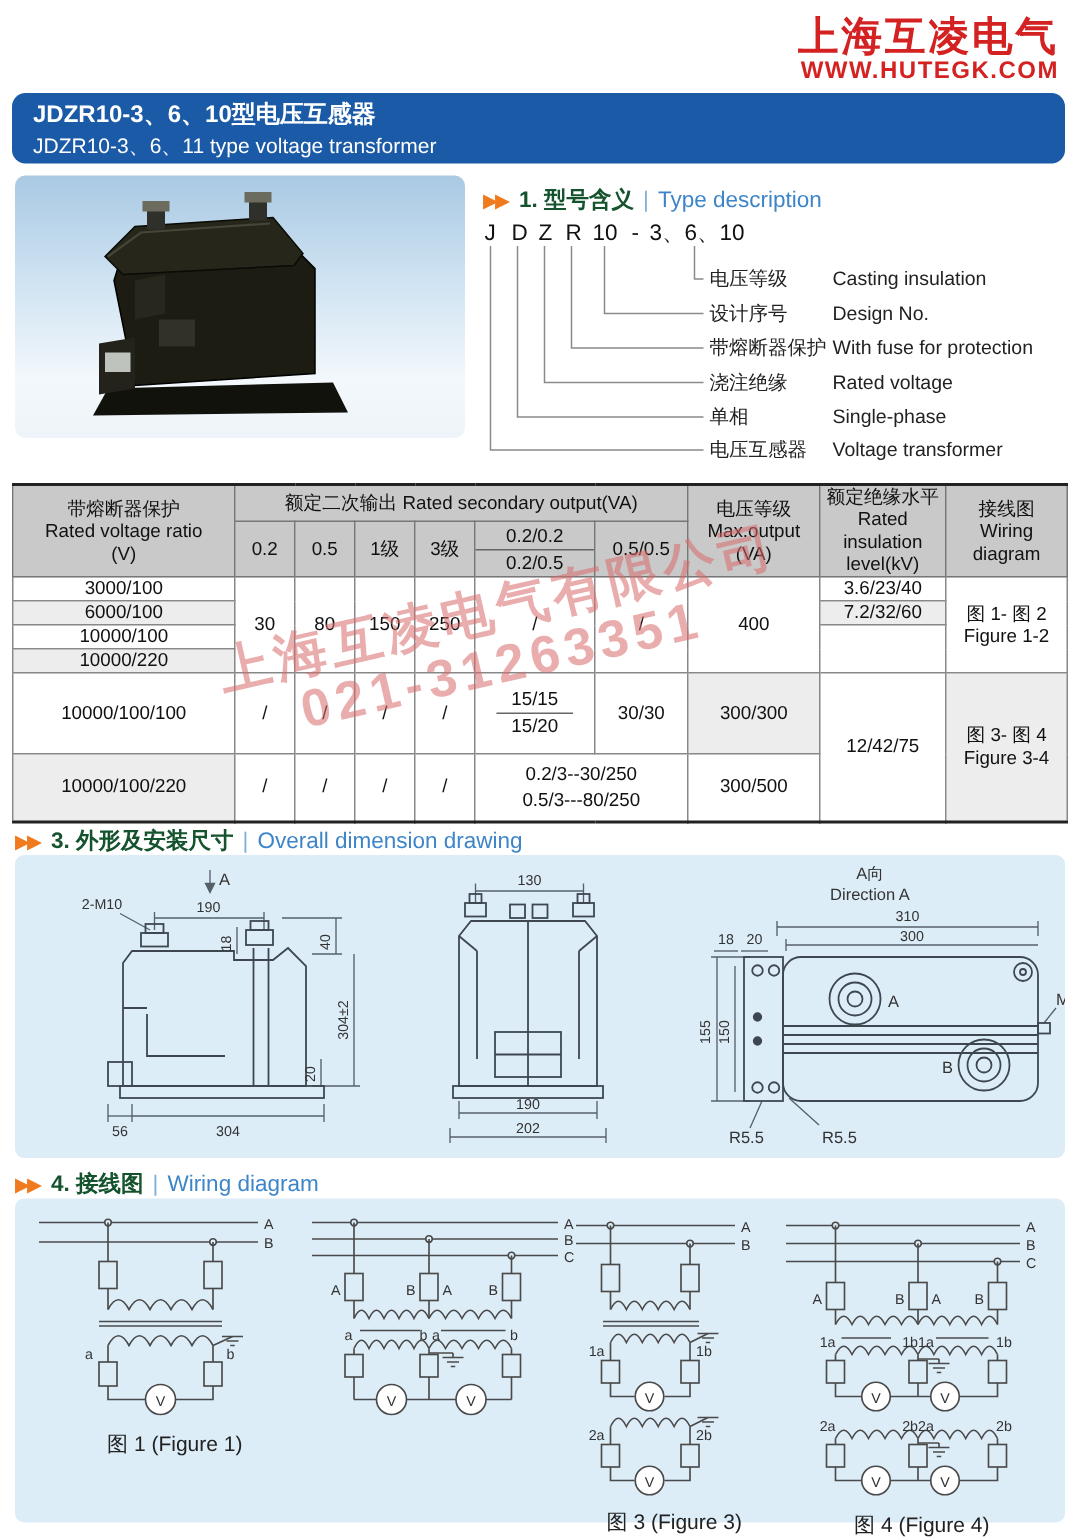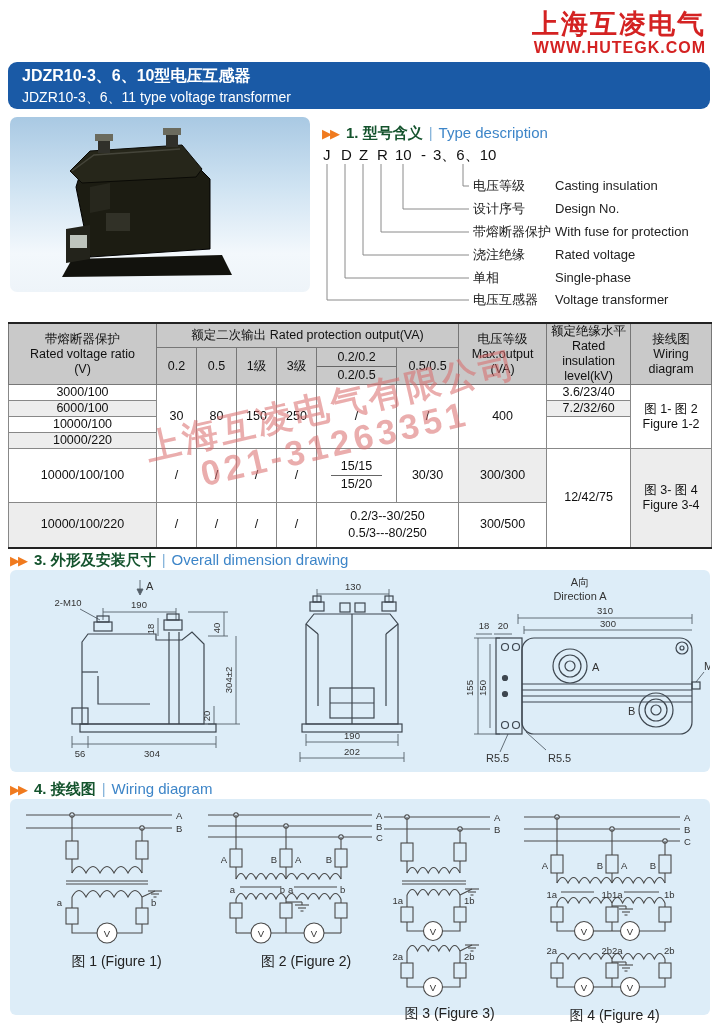--- a/index.html
+++ b/index.html
@@ -127,21 +127,21 @@
         <col style="width:84px">
         <col style="width:81px">
     </colgroup>
     <tbody>
         <tr style="height:24px">
       <td class="hd" rowspan="2">
         <div>带熔断器保护</div>
             <div>Rated voltage ratio</div>
             <div>(V)</div>
       </td>
-      <td class="hd" colspan="6">额定二次输出  Rated protection output(VA)</td>
+      <td class="hd" colspan="6">额定二次输出  Rated secondary output(VA)</td>
       <td class="hd" rowspan="2">
         <div>电压等级</div>
             <div>Max.output</div>
             <div>(VA)</div>
       </td>
       <td class="hd" rowspan="2">
         <div>额定绝缘水平</div>
             <div>Rated insulation</div>
             <div>level(kV)</div>
       </td>
@@ -462,21 +462,20 @@
         <text x="71" y="56" font-size="11" text-anchor="end">B</text>
         <text x="89" y="56" font-size="11">A</text>
         <text x="126" y="56" font-size="11" text-anchor="end">B</text>
         <text x="29" y="86" font-size="11" text-anchor="end">a</text>
         <text x="79" y="86" font-size="11" text-anchor="end">b</text>
         <text x="82" y="86" font-size="11">a</text>
         <text x="134" y="86" font-size="11">b</text>
         <text x="55" y="130" font-size="11" text-anchor="middle">V</text>
         <text x="108" y="130" font-size="11" text-anchor="middle">V</text>
       </svg>
-      <div class="fcap">图 2 (Figure 2)</div>
     </div>
 
     <div class="figblock" style="left:372px;top:10px;width:135px;">
       <svg width="135" height="190" viewBox="0 0 135 190">
         <g class="wire">
           <line x1="2" y1="8" x2="108" y2="8"></line>
             <line x1="2" y1="20" x2="108" y2="20"></line>
           <circle cx="25" cy="8" r="2.2" fill="#ddedf8"></circle>
             <circle cx="78" cy="20" r="2.2" fill="#ddedf8"></circle>
           <line x1="25" y1="8" x2="25" y2="34"></line>

